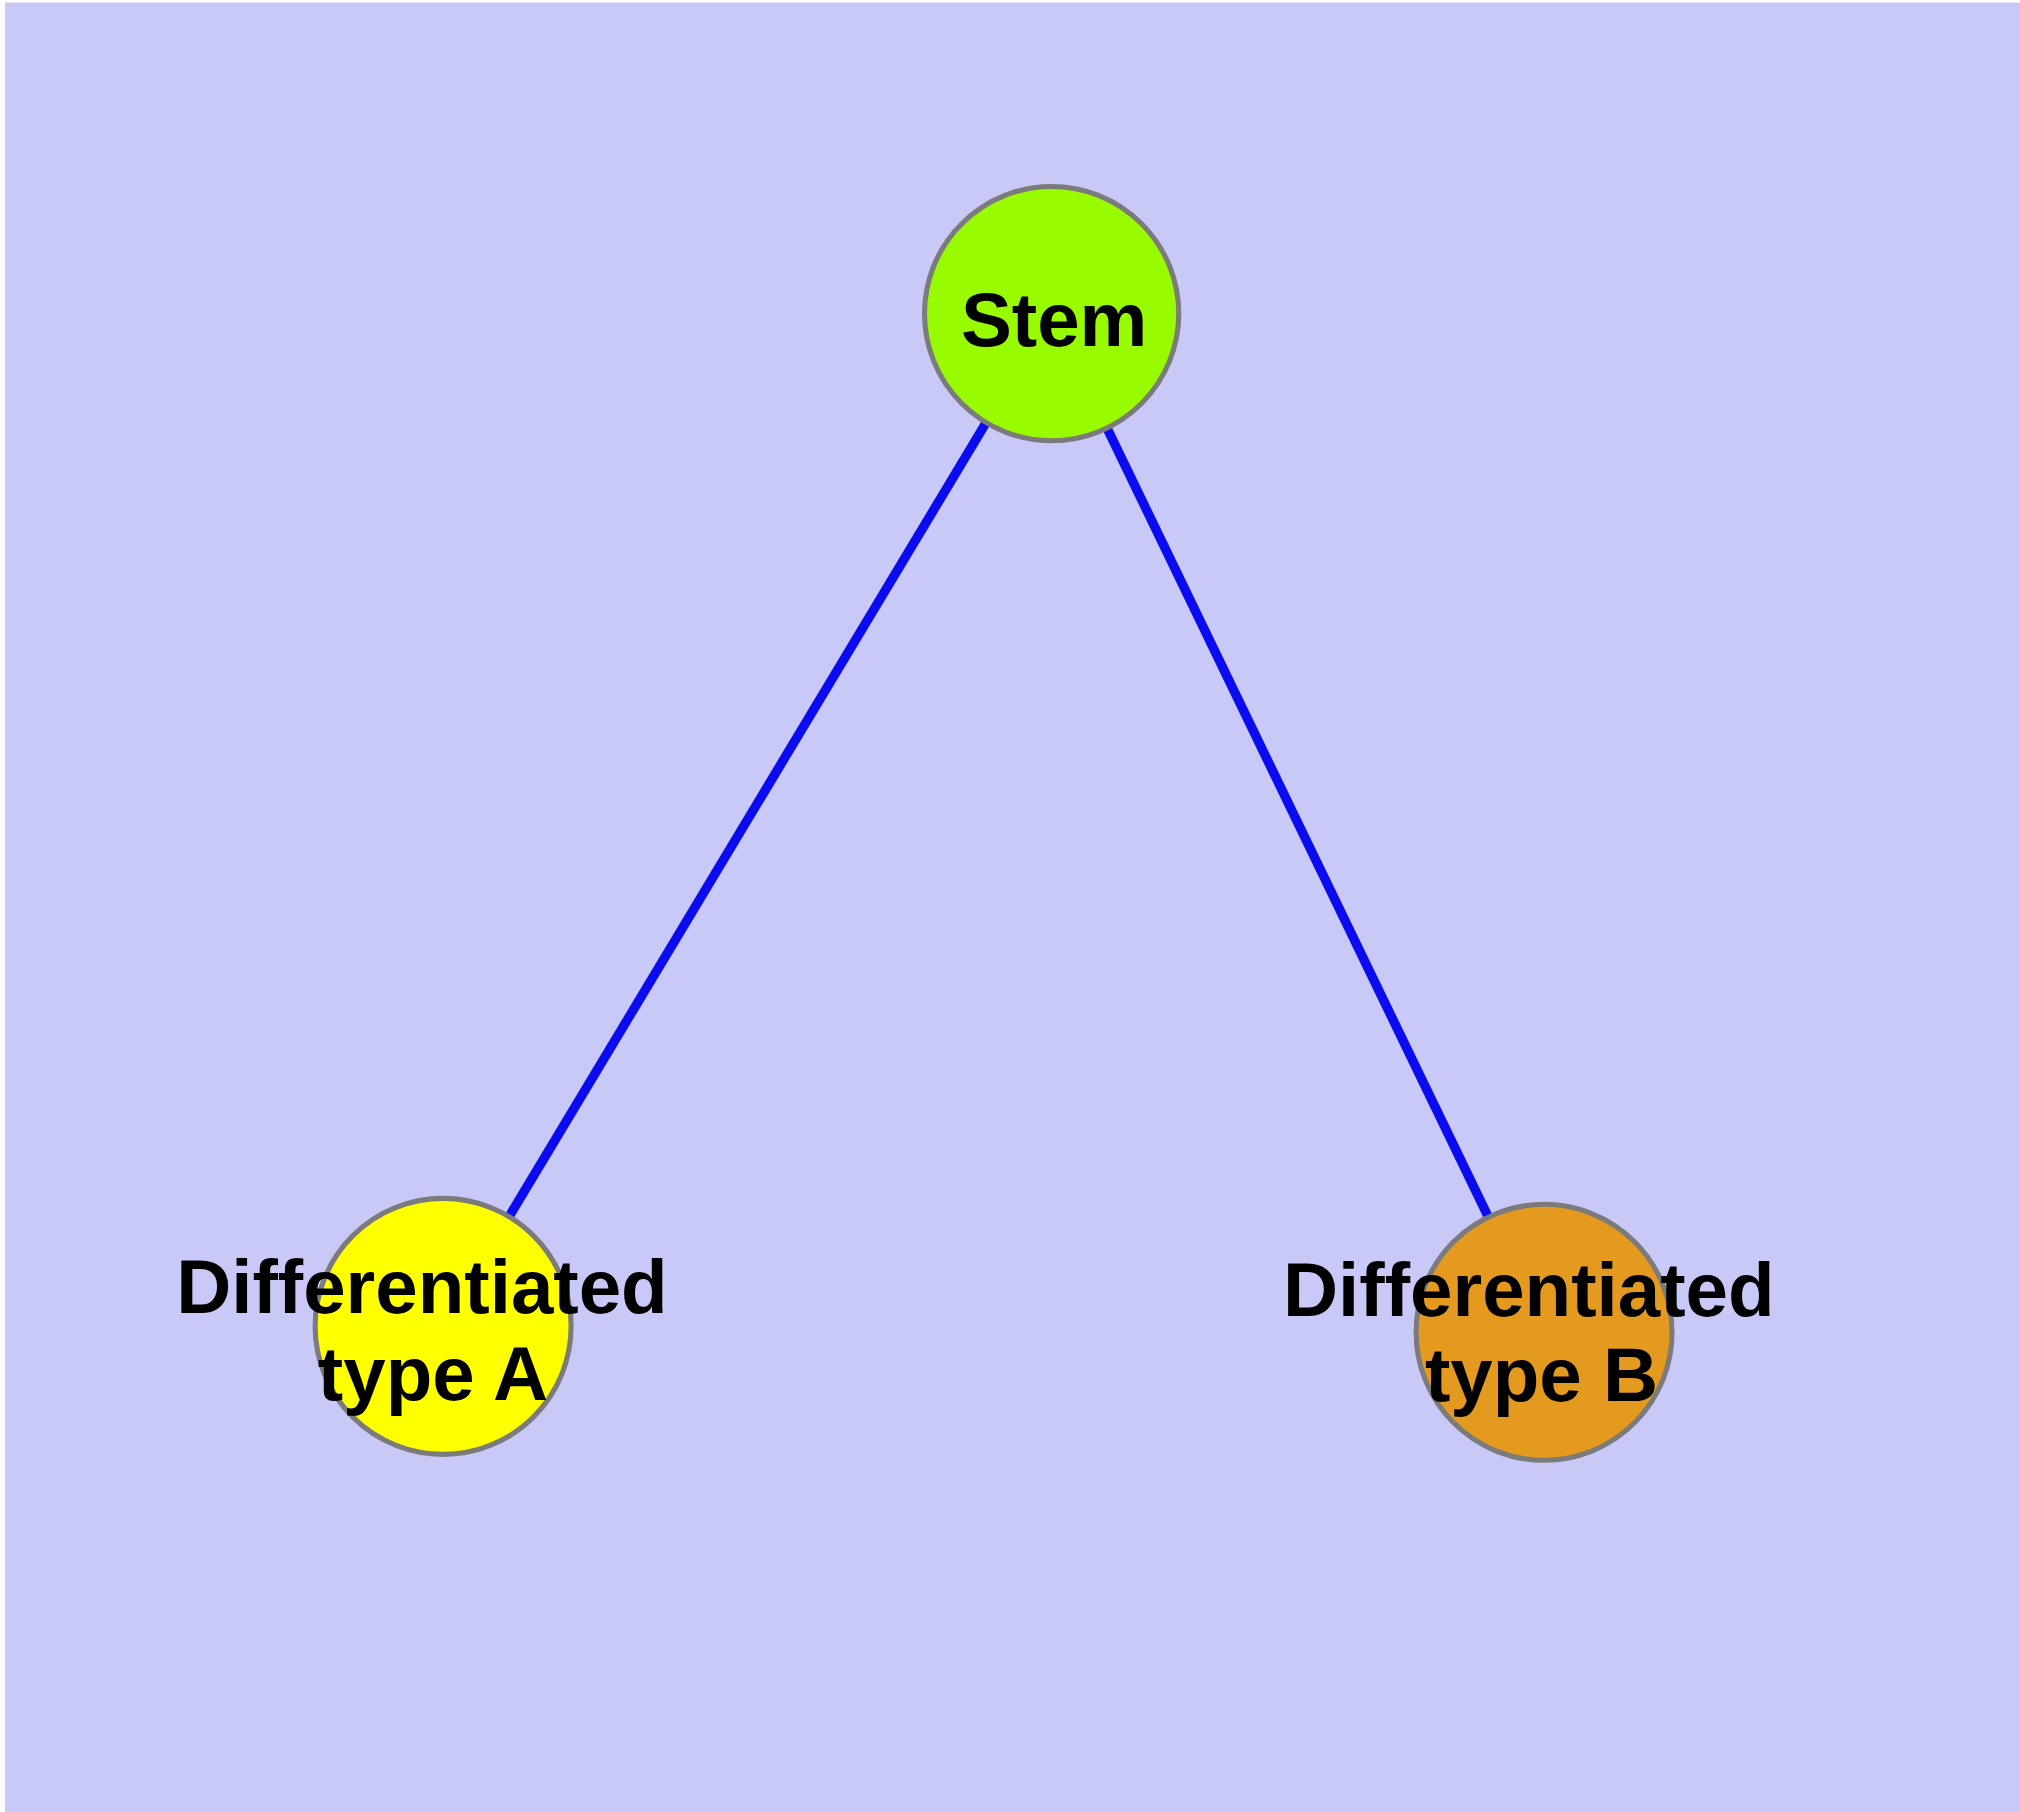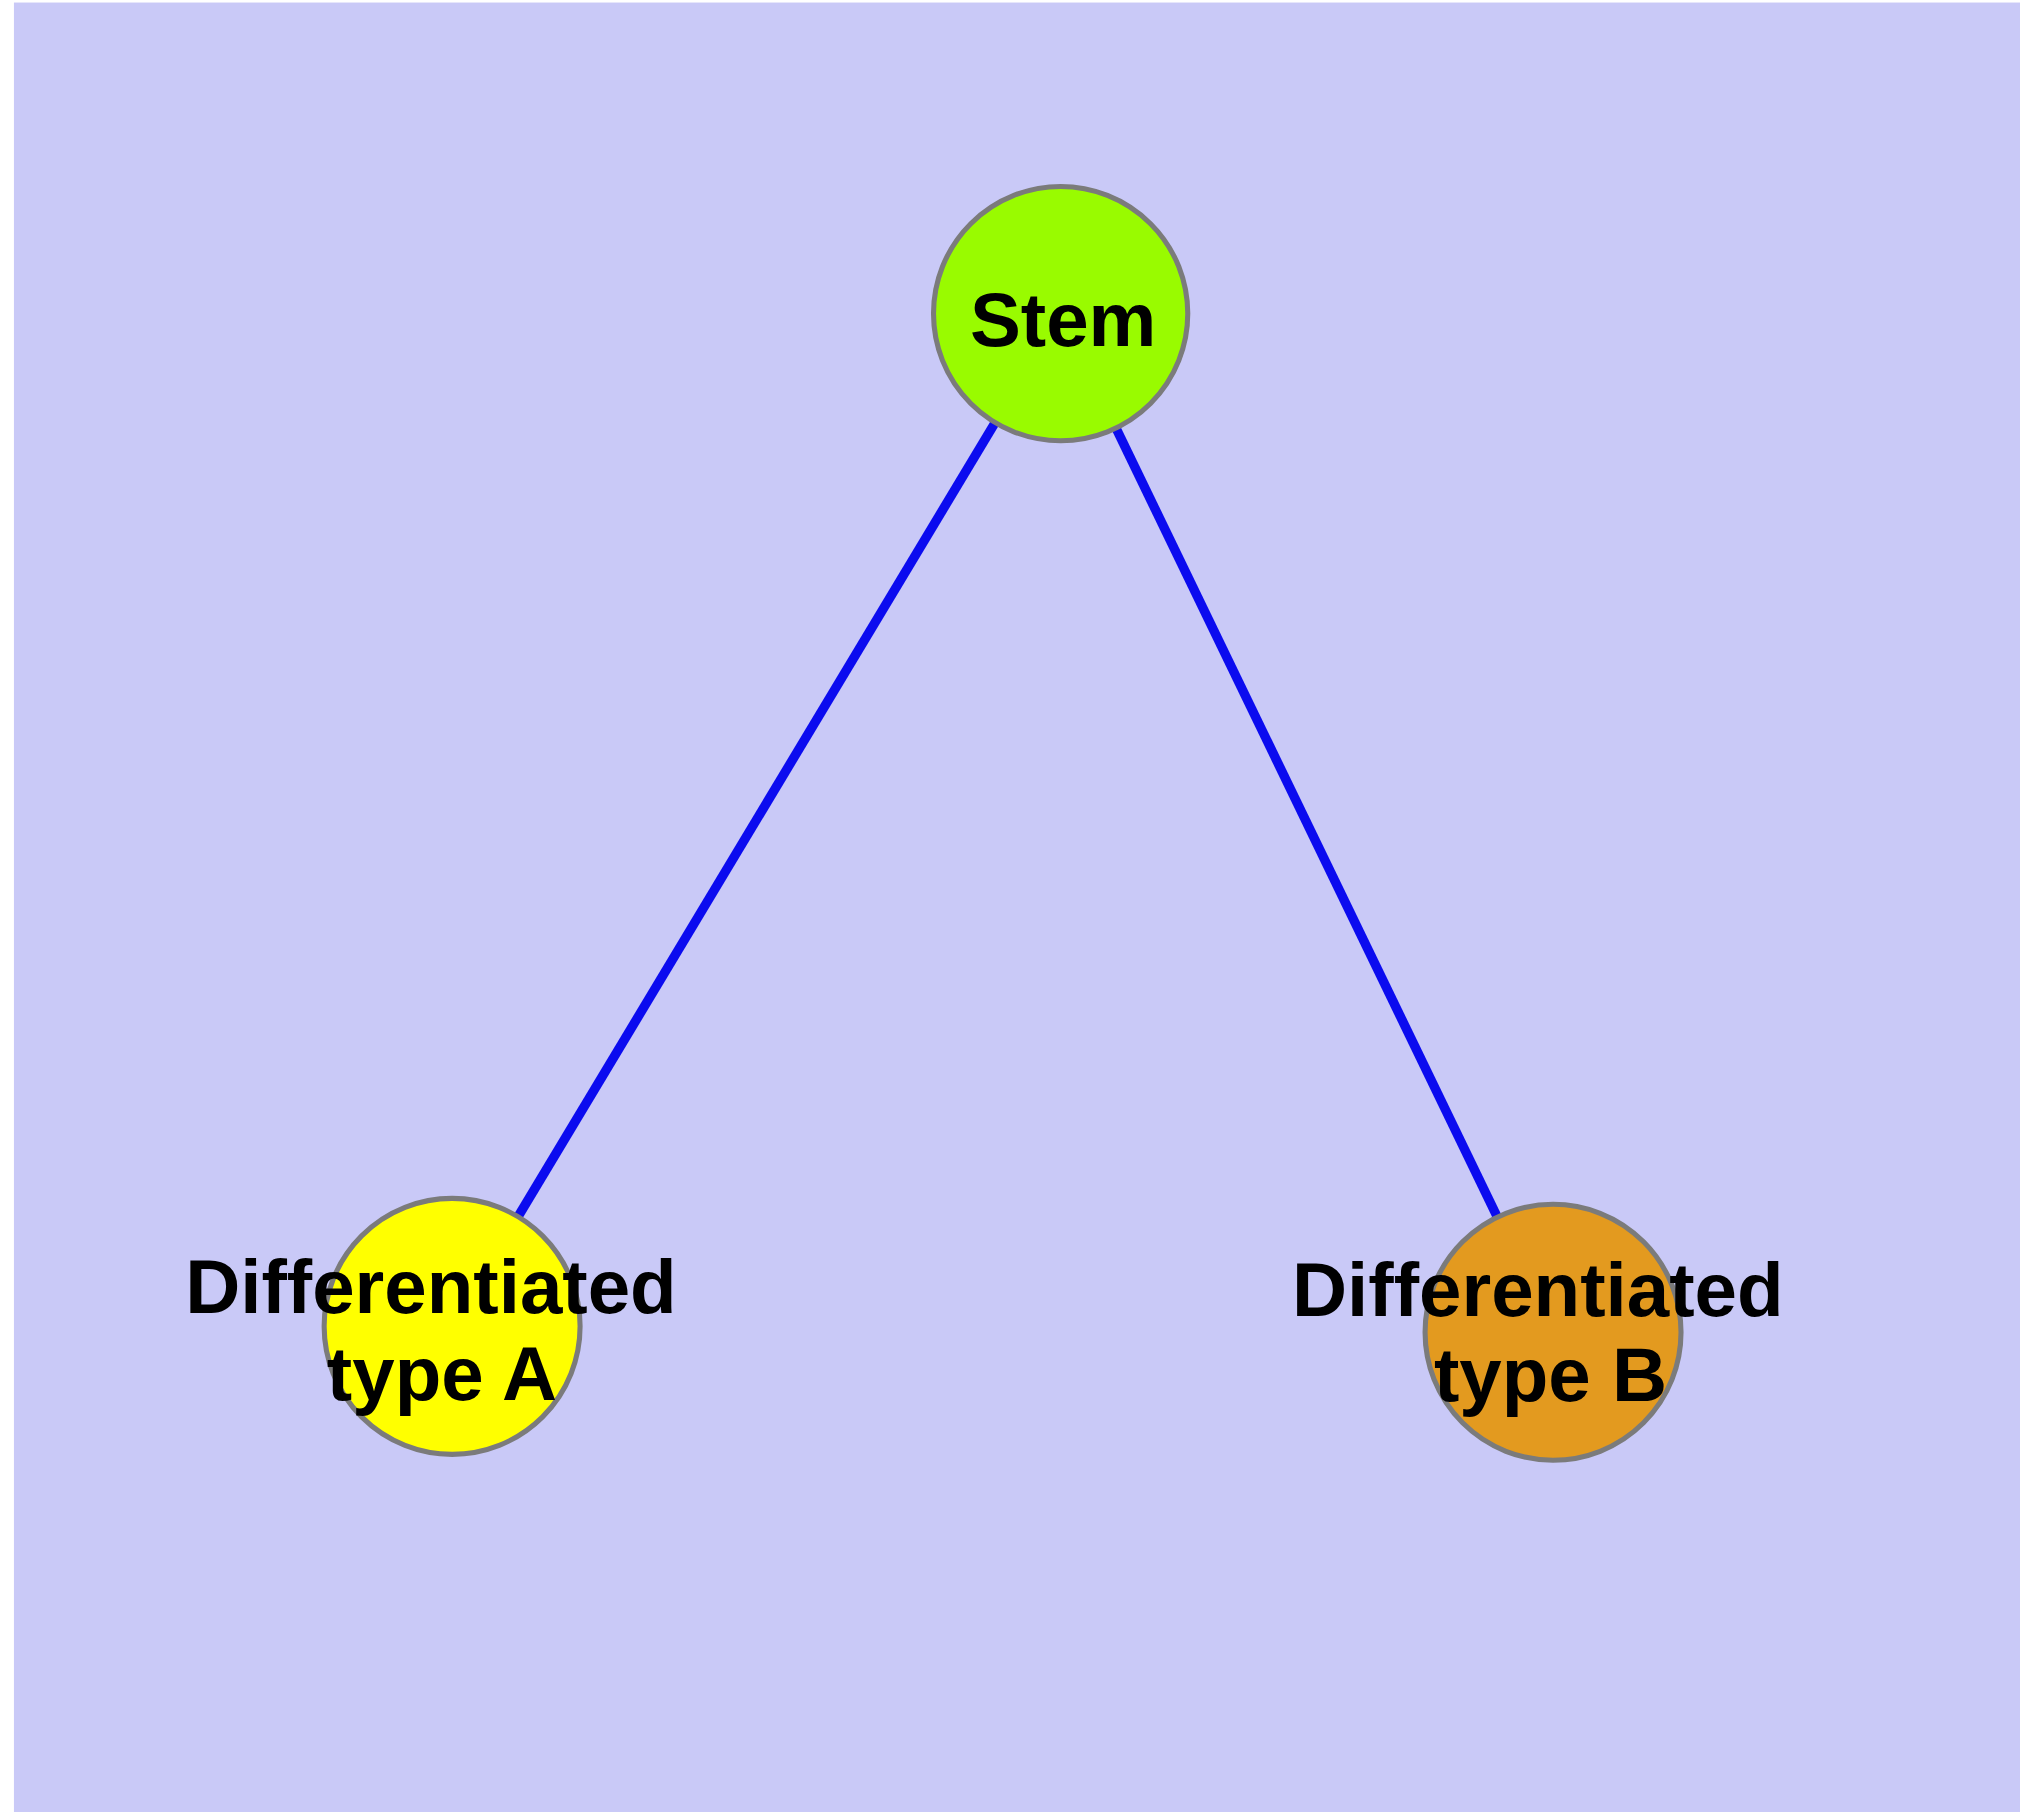--- a/index.html
+++ b/index.html
@@ -6,21 +6,21 @@
     margin: 0;
     padding: 0;
     width: 2021px;
     height: 1812px;
     background: #FFFFFF;
     overflow: hidden;
   }
   .canvas-wrap {
     position: absolute;
     top: 0;
-    left: 12px;
+    left: 3px;
     width: 1608px;
     height: 1812px;
   }
   svg { display: block; }
   .edge {
     stroke-width: 11px;
     stroke-linecap: butt;
     fill: none;
   }
   .node {

